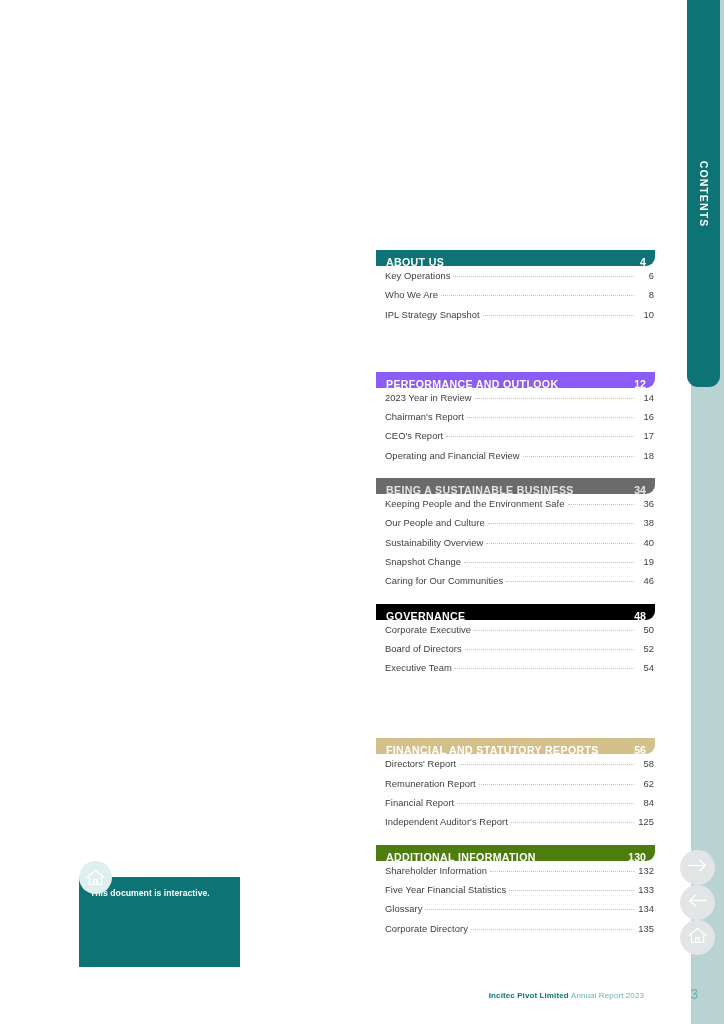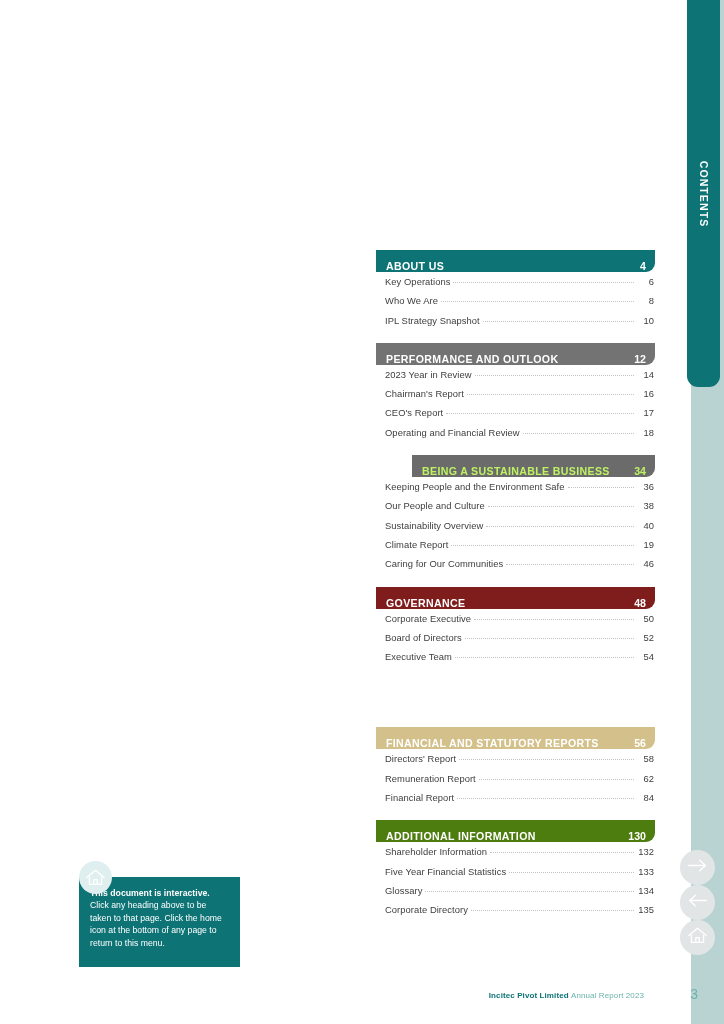--- a/index.html
+++ b/index.html
@@ -43,23 +43,23 @@
   
   .toc {
     position: absolute;
     left: 376px; top: 250px;
     width: 279px;
   }
   .section { margin-bottom: 0; }
 
   .sec-bar {
     position: relative;
-    height: 22px;
+    height: 16px;
     display: flex;
-    align-items: flex-end;
+    align-items: flex-start;
     padding: 6px 9px 0 10px;
     border-bottom-right-radius: 9px;
     color: #ffffff;
     cursor: pointer;
   }
   .sec-title {
     font-size: 10.6px;
     font-weight: bold;
     letter-spacing: 0.35px;
     flex: 1;
@@ -201,21 +201,21 @@
             <span class="entry-page">8</span>
           </div>
           <div class="entry">
             <span class="entry-label">IPL Strategy Snapshot</span>
             <span class="entry-dots"></span>
             <span class="entry-page">10</span>
           </div>
         </div>
       </div>
       <div class="section">
-        <div class="sec-bar" style="background: #737373; color: rgb(255, 255, 255);">
+        <div class="sec-bar" style="background: #8b5cf6; color: rgb(255, 255, 255); margin-top: 35px;">
           <span class="sec-title">PERFORMANCE AND OUTLOOK</span>
           <span class="sec-page">12</span>
         </div>
         <div class="entries">
           <div class="entry">
             <span class="entry-label">2023 Year in Review</span>
             <span class="entry-dots"></span>
             <span class="entry-page">14</span>
           </div>
           <div class="entry">
@@ -229,54 +229,54 @@
             <span class="entry-page">17</span>
           </div>
           <div class="entry">
             <span class="entry-label">Operating and Financial Review</span>
             <span class="entry-dots"></span>
             <span class="entry-page">18</span>
           </div>
         </div>
       </div>
       <div class="section">
-        <div class="sec-bar" style="background: rgb(107, 107, 107); color: #bef264; margin-left: 36px;">
+        <div class="sec-bar" style="background: rgb(107, 107, 107); color: #e5e5e5;">
           <span class="sec-title">BEING A SUSTAINABLE BUSINESS</span>
           <span class="sec-page">34</span>
         </div>
         <div class="entries">
           <div class="entry">
             <span class="entry-label">Keeping People and the Environment Safe</span>
             <span class="entry-dots"></span>
             <span class="entry-page">36</span>
           </div>
           <div class="entry">
             <span class="entry-label">Our People and Culture</span>
             <span class="entry-dots"></span>
             <span class="entry-page">38</span>
           </div>
           <div class="entry">
             <span class="entry-label">Sustainability Overview</span>
             <span class="entry-dots"></span>
             <span class="entry-page">40</span>
           </div>
           <div class="entry">
-            <span class="entry-label">Climate Report</span>
+            <span class="entry-label">Snapshot Change</span>
             <span class="entry-dots"></span>
             <span class="entry-page">19</span>
           </div>
           <div class="entry">
             <span class="entry-label">Caring for Our Communities</span>
             <span class="entry-dots"></span>
             <span class="entry-page">46</span>
           </div>
         </div>
       </div>
       <div class="section">
-        <div class="sec-bar" style="background: #7f1d1d; color: rgb(255, 255, 255);">
+        <div class="sec-bar" style="background: #000000; color: rgb(255, 255, 255);">
           <span class="sec-title">GOVERNANCE</span>
           <span class="sec-page">48</span>
         </div>
         <div class="entries">
           <div class="entry">
             <span class="entry-label">Corporate Executive</span>
             <span class="entry-dots"></span>
             <span class="entry-page">50</span>
           </div>
           <div class="entry">
@@ -305,20 +305,25 @@
           <div class="entry">
             <span class="entry-label">Remuneration Report</span>
             <span class="entry-dots"></span>
             <span class="entry-page">62</span>
           </div>
           <div class="entry">
             <span class="entry-label">Financial Report</span>
             <span class="entry-dots"></span>
             <span class="entry-page">84</span>
           </div>
+          <div class="entry">
+            <span class="entry-label">Independent Auditor's Report</span>
+            <span class="entry-dots"></span>
+            <span class="entry-page">125</span>
+          </div>
         </div>
       </div>
       <div class="section">
         <div class="sec-bar" style="background: #4d7c0f; color: rgb(255, 255, 255);">
           <span class="sec-title">ADDITIONAL INFORMATION</span>
           <span class="sec-page">130</span>
         </div>
         <div class="entries">
           <div class="entry">
             <span class="entry-label">Shareholder Information</span>
@@ -339,21 +344,20 @@
             <span class="entry-label">Corporate Directory</span>
             <span class="entry-dots"></span>
             <span class="entry-page">135</span>
           </div>
         </div>
       </div>
     </div>
 
   <div class="callout">
     <div class="callout-title">This document is interactive.</div>
-    <div class="callout-body">Click any heading above to be taken to that page. Click the home icon at the bottom of any page to return to this menu.</div>
   </div>
   <div class="home-badge">
     <svg width="21" height="19" viewBox="0 0 24 22" aria-hidden="true">
       <path d="M2 11 L12 2.5 L22 11" fill="none" stroke="#ffffff" stroke-width="1.6" stroke-linecap="round" stroke-linejoin="round"></path>
       <path d="M5 10.5 V19 H19 V10.5" fill="none" stroke="#ffffff" stroke-width="1.6" stroke-linecap="round" stroke-linejoin="round"></path>
       <path d="M10 19 V13.5 H14 V19" fill="none" stroke="#ffffff" stroke-width="1.6" stroke-linecap="round" stroke-linejoin="round"></path>
     </svg>
   </div>
 
   <div class="nav-btns">

